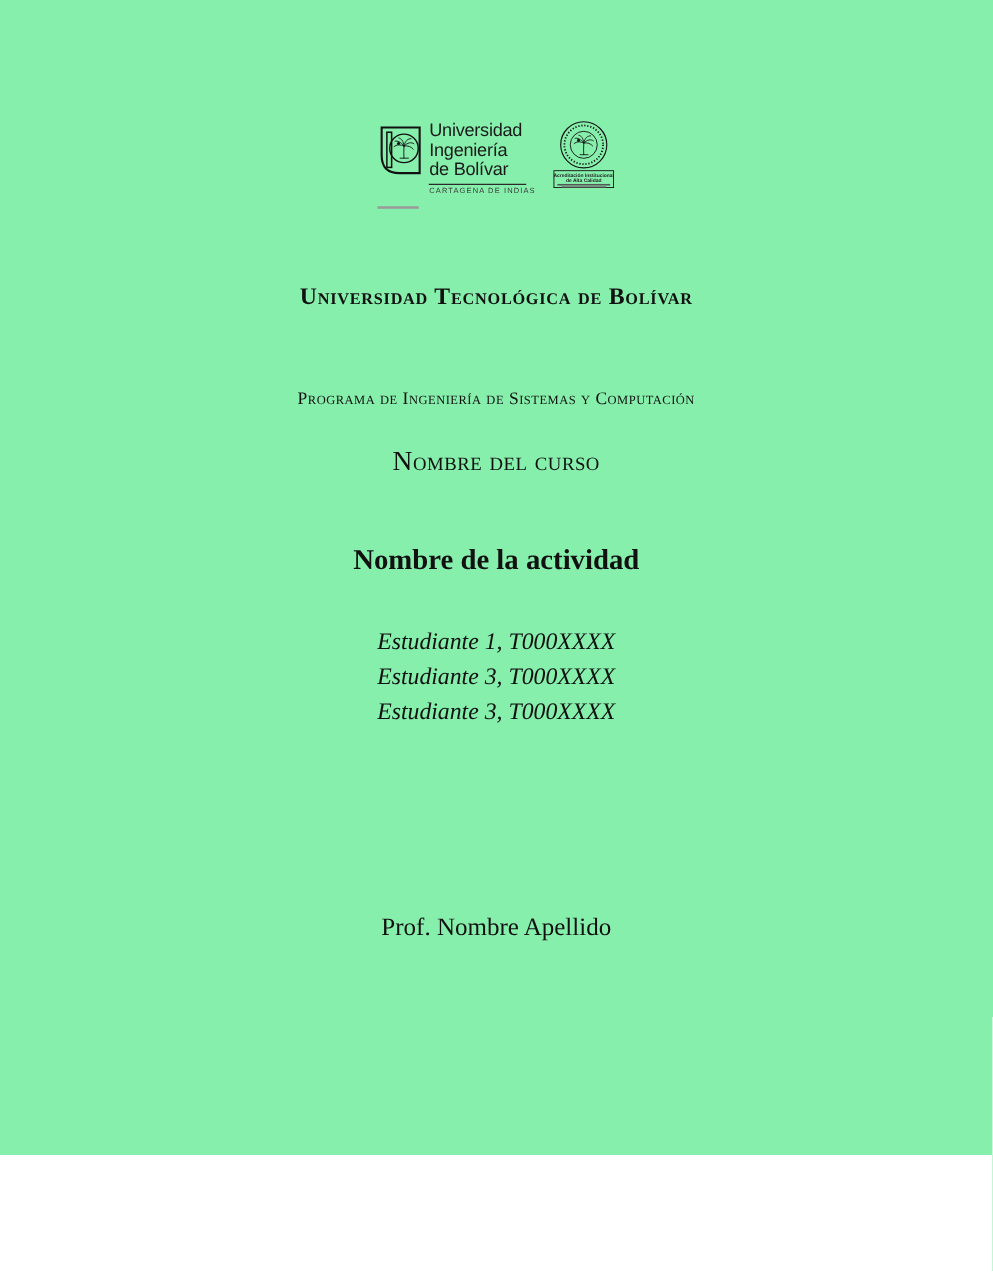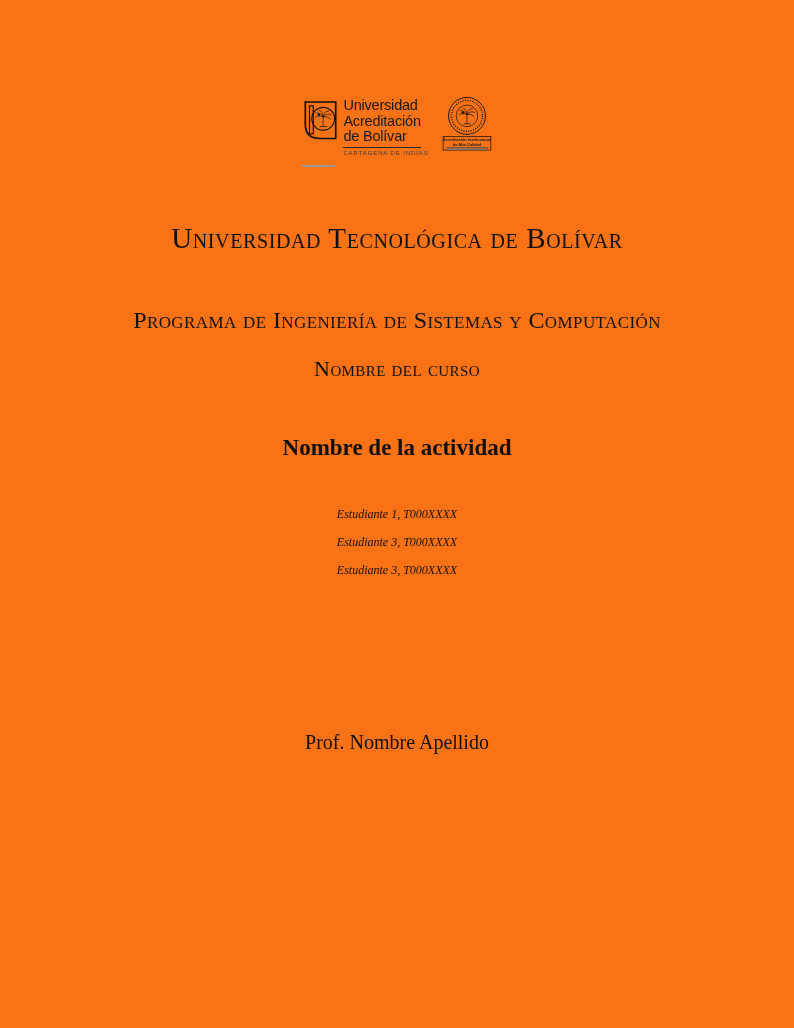--- a/index.html
+++ b/index.html
@@ -1,22 +1,22 @@
 <!DOCTYPE html>
 <html><head>
 <meta charset="utf-8">
 <style>
   * { margin: 0; padding: 0; box-sizing: border-box; }
   html, body { background: #ffffff; }
   .page {
     position: relative;
     width: 794px;
-    height: 1028px;
+    height: 924px;
     margin: 0 auto;
-    background: #f97316;
+    background: #86efac;
     font-family: "Liberation Serif", serif;
     color: #111111;
     overflow: hidden;
   }
 
   
   .logo-row {
     position: absolute;
     top: 96px;
     left: 0;
@@ -66,29 +66,29 @@
   
   .centerline {
     position: absolute;
     left: 0;
     width: 100%;
     text-align: center;
     white-space: nowrap;
   }
   .doc-title {
     top: 222px;
-    font-size: 29px;
+    font-size: 19px;
     line-height: 32px;
     font-variant: small-caps;
     letter-spacing: 0.6px;
-    font-weight: normal;
+    font-weight: bold;
   }
   .doc-program {
     top: 306px;
-    font-size: 24px;
+    font-size: 14px;
     line-height: 28px;
     font-variant: small-caps;
     letter-spacing: 0.4px;
     font-weight: normal;
   }
   .doc-course {
     top: 355px;
     font-size: 22px;
     line-height: 28px;
     font-variant: small-caps;
@@ -103,21 +103,21 @@
   }
   .students {
     position: absolute;
     top: 500px;
     left: 0;
     width: 100%;
     text-align: center;
   }
   .student-line {
     font-style: italic;
-    font-size: 12px;
+    font-size: 19px;
     line-height: 28px;
     white-space: nowrap;
   }
   .doc-professor {
     top: 731px;
     font-size: 20px;
     line-height: 22px;
   }
   .doc-date {
     top: 876px;
@@ -162,21 +162,21 @@
           <path d="M7,3 H47 V51 H26 C13,51 7,45 7,32 V3 Z" fill="none" stroke="#111" stroke-width="2.2"></path>
           <rect x="12.5" y="8" width="5" height="37" fill="none" stroke="#111" stroke-width="1.6"></rect>
           <circle cx="30.5" cy="25" r="15" fill="none" stroke="#111" stroke-width="1.5"></circle>
           <use href="#palm-symbol" x="17" y="11" width="27" height="27"></use>
         </svg>
       </span>
       <span class="logo-fineprint"></span>
       <div class="wordmark-wrap">
         <div class="wordmark">
           <div>Universidad</div>
-          <div>Acreditación</div>
+          <div>Ingeniería</div>
           <div>de Bolívar</div>
         </div>
         <div class="wordmark-rule"></div>
         <div class="wordmark-tagline">CARTAGENA DE INDIAS</div>
       </div>
     </div>
 
     <div class="logo-seal">
       <svg width="54" height="64" viewBox="0 0 60 71">
         <g>

